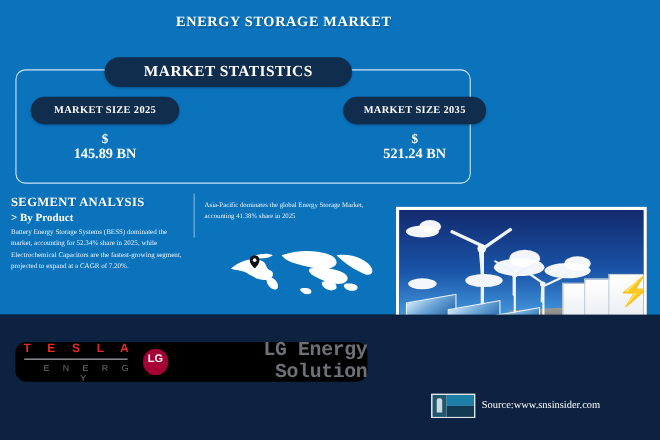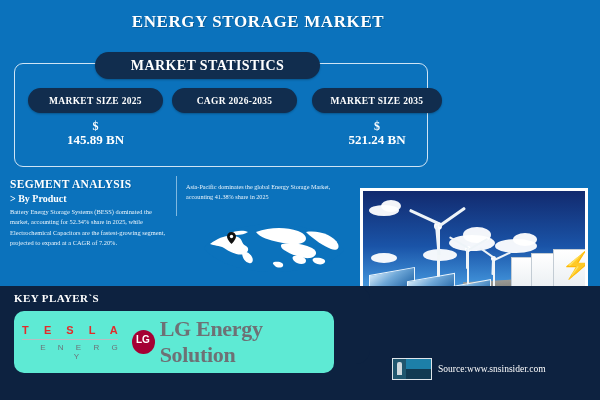--- a/index.html
+++ b/index.html
@@ -6,21 +6,21 @@
   body{
     width:600px;height:400px;overflow:hidden;
     font-family:"Liberation Serif", serif;
     background:#0b72bc;position:relative;
   }
   .canvas{position:relative;width:600px;height:400px;overflow:hidden;background:#0b72bc;}
 
   
   .title{
     position:absolute;left:0;top:12px;width:516px;text-align:center;
-    color:#ffffff;font-size:17px;font-weight:bold;letter-spacing:.6px;
+    color:#ffffff;font-size:13px;font-weight:bold;letter-spacing:.6px;
     text-shadow:1px 1px 0 rgba(0,0,0,.18);
   }
 
   
   .stats-frame{
     position:absolute;left:14px;top:63px;width:414px;height:104px;
     border:1.3px solid #cfe4f5;border-radius:9px;box-sizing:border-box;
   }
   .stats-title{
     position:absolute;left:95px;top:52px;width:225px;height:27px;
@@ -85,34 +85,34 @@
   }
   .foot-panel{
     position:absolute;left:0;top:286px;width:370px;height:78px;background:#0d2240;
     border-top-right-radius:14px;border-bottom-right-radius:14px;
   }
   .kp-title{
     position:absolute;left:14px;top:292px;color:#ffffff;font-size:11px;
     font-weight:bold;letter-spacing:.4px;
   }
   .logo-card{
-    position:absolute;left:14px;top:311px;width:320px;height:62px;background:#5eead4;
+    position:absolute;left:14px;top:311px;width:320px;height:36px;background:#000000;
     border-radius:10px;display:flex;align-items:center;
   }
   .tesla{width:118px;text-align:center;font-family:"Liberation Sans",sans-serif;}
   .tesla-top{color:#e32b2b;font-size:11px;font-weight:bold;letter-spacing:6px;
     text-indent:6px;}
   .tesla-rule{height:1px;background:#b9bcc0;margin:3px 8px;}
   .tesla-bot{color:#6d7278;font-size:8px;letter-spacing:5px;text-indent:5px;padding-left:18px;}
   .lg{display:flex;align-items:center;gap:5px;margin-left:6px;}
   .lg-mark{width:24px;height:24px;border-radius:50%;background:#a50034;position:relative;}
   .lg-mark:after{content:"LG";position:absolute;left:4px;top:4px;color:#fff;
     font-family:"Liberation Sans",sans-serif;font-size:10px;font-weight:bold;}
-  .lg-txt{color:#6e7175;font-family:Liberation Serif, serif;
-    font-size:22px;font-weight:bold;letter-spacing:-.3px;}
+  .lg-txt{color:#6e7175;font-family:Liberation Mono, monospace;
+    font-size:18px;font-weight:bold;letter-spacing:-.3px;text-align:right;}
 
   .source-wrap{position:absolute;left:392px;top:358px;display:flex;align-items:center;gap:6px;}
   .sns-logo{width:38px;height:20px;background:#ffffff;border:1px solid #dfe5ea;
     display:flex;overflow:hidden;}
   .sns-left{width:13px;background:#20566e;position:relative;}
   .sns-left:after{content:"";position:absolute;left:4px;top:3px;width:5px;height:13px;
     background:#cfd9de;border-radius:2px 2px 0 0;}
   .sns-right{flex:1;display:flex;flex-direction:column;}
   .sns-r1{flex:1;background:#1d7fa8;}
   .sns-r2{flex:1;background:#123a52;}
@@ -131,21 +131,20 @@
 
   <div class="stat-col c1">
     <div class="stat-pill">MARKET SIZE 2025</div>
     <div class="stat-val">
       <span class="cur">$</span>
       <span>145.89 BN</span>
     </div>
   </div>
 
   <div class="stat-col c2">
-    <div class="stat-pill">CAGR 2026-2035</div>
   </div>
 
   <div class="stat-col c3">
     <div class="stat-pill">MARKET SIZE 2035</div>
     <div class="stat-val">
       <span class="cur">$</span>
       <span>521.24 BN</span>
     </div>
   </div>
 
@@ -222,21 +221,20 @@
     <div class="panel" style="left:6px;top:80px;width:44px;height:26px;"></div>
     <div class="panel" style="left:44px;top:86px;width:46px;height:26px;"></div>
     <div class="panel" style="left:84px;top:92px;width:42px;height:24px;"></div>
 
     <div class="ph-grass"></div>
   </div>
 
   <div class="footer"></div>
   <div class="foot-panel"></div>
 
-  <div class="kp-title">KEY PLAYER`S</div>
 
   <div class="logo-card">
     <div class="tesla">
       <div class="tesla-top">T E S L A</div>
       <div class="tesla-rule"></div>
       <div class="tesla-bot">E N E R G Y</div>
     </div>
     <div class="lg">
       <div class="lg-mark"></div>
       <div class="lg-txt">LG Energy Solution</div>

